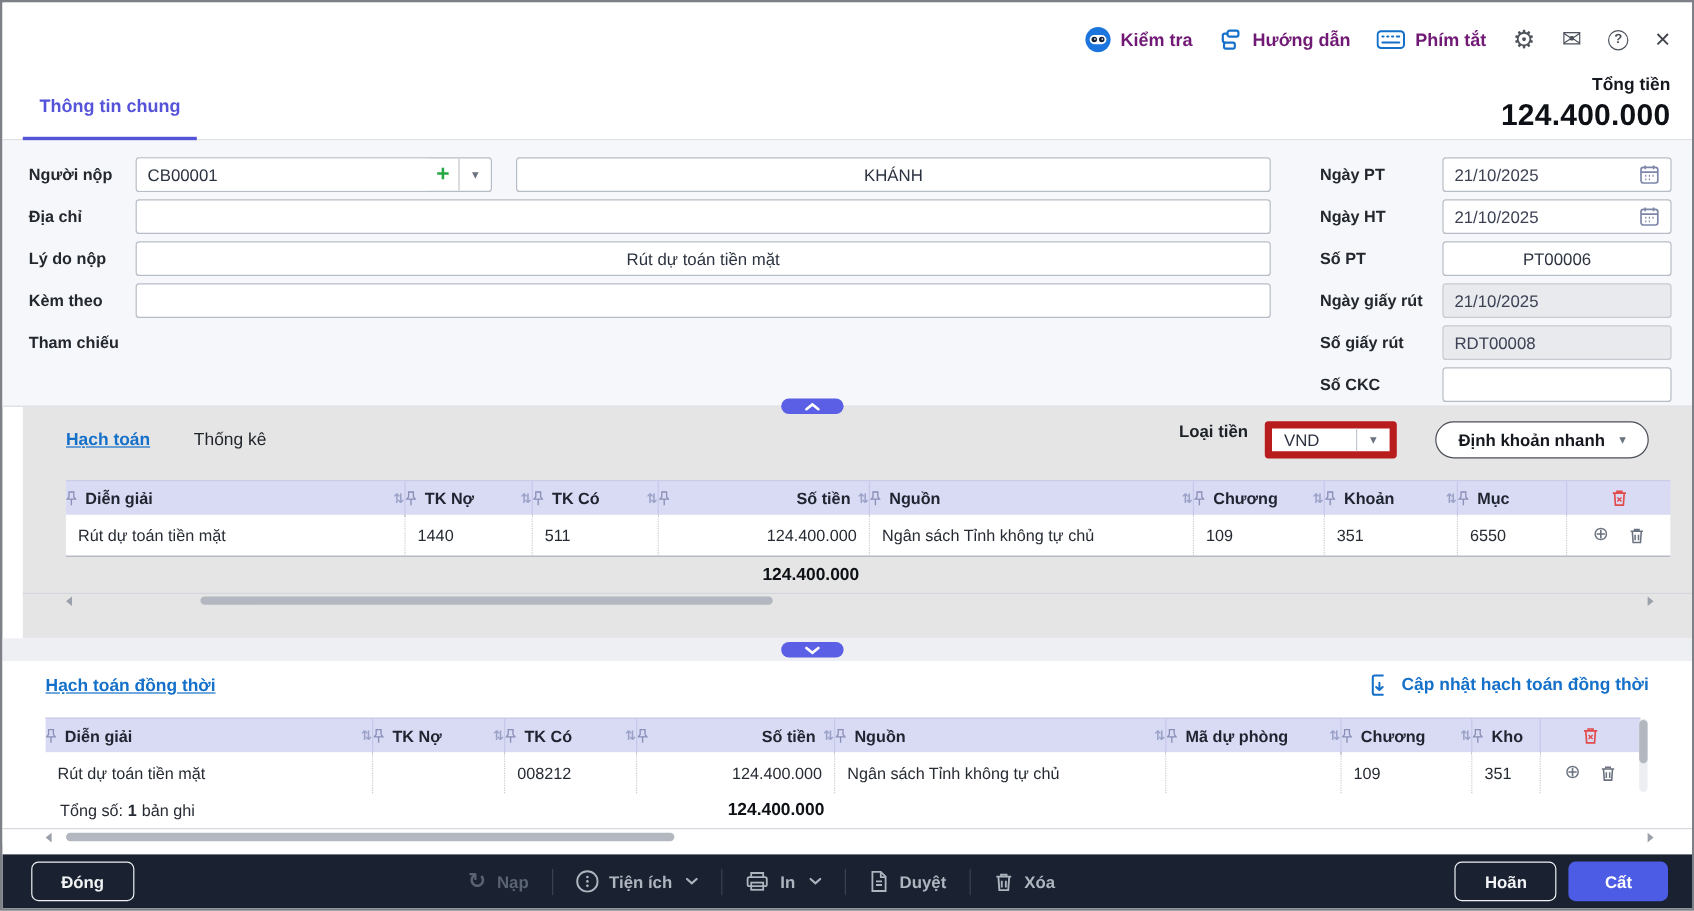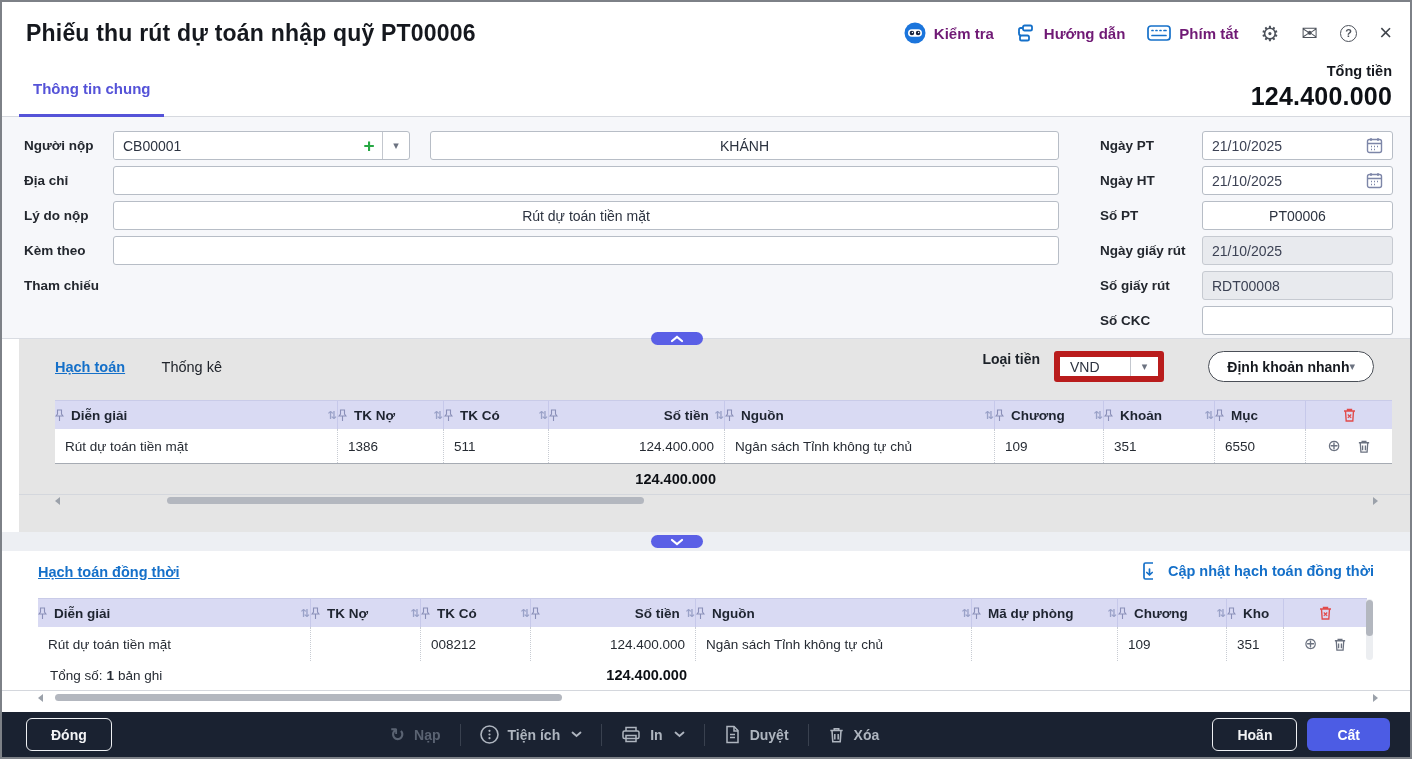--- a/index.html
+++ b/index.html
@@ -49,21 +49,21 @@
   .acctbar { position:absolute; top:12px; left:0; right:0; height:34px; }
   .seclink { font-size:14.5px; font-weight:700; color:#1570c9; text-decoration:underline; cursor:pointer; }
   .sectab2 { font-size:14.5px; color:#20242b; margin-left:32px; cursor:pointer; }
   .acct-left { position:absolute; left:36px; top:7px; }
   .currency-wrap { position:absolute; right:246px; top:0; display:flex; align-items:flex-start; gap:14px; }
   .currency-label { font-size:14px; font-weight:700; color:#1c2128; }
   .select { width:110px; height:31px; border:6px solid #b91c1c; border-radius:3px; background:#fff; display:flex; cursor:pointer; }
   .select .sval { flex:1; display:flex; align-items:center; padding:0 10px; font-size:14px; color:#2c3340; }
   .select .sarr { width:28px; border-left:1px solid #c3c7ce; display:flex; align-items:center; justify-content:center; color:#6b7280; font-size:11px; }
   .quick-btn { position:absolute; right:36px; top:0; height:31px; padding:0 18px; border:1px solid #4a4f57; border-radius:16px;
-               background:#fff; display:flex; align-items:center; font-size:14px; font-weight:700; color:#15181e; cursor:pointer; }
+               background:#fff; display:flex; align-items:center; gap:12px; font-size:14px; font-weight:700; color:#15181e; cursor:pointer; }
   .quick-btn .qarr { color:#6b7280; font-size:11px; }
 
   
   .grid { position:absolute; left:36px; }
   .thead { display:flex; height:29px; background:#d9daf3; border-top:1px solid #c9cbe8; }
   .th { display:flex; align-items:center; padding:0 0; font-size:13.5px; font-weight:700; color:#1e2430; overflow:hidden; white-space:nowrap; cursor:pointer; }
   .th + .th, .th.act { border-left:1px solid #c6c8ea; }
   .pin { margin-right:7px; display:flex; flex:none; }
   .sort { margin-left:auto; font-size:11px; color:#9aa2c8; padding-left:6px; }
   .th.num .thl { margin-left:auto; }
@@ -117,21 +117,20 @@
   .tb-save { height:33px; padding:0 30px; border:none; border-radius:6px; background:#4c5ce4; color:#fff;
              font-size:14px; font-weight:700; font-family:inherit; cursor:pointer; }
   svg { display:block; }
 </style>
 </head>
 <body>
 
 <div class="win">
 
   <div class="titlebar">
-    <div class="page-title">Phiếu thu rút dự toán nhập quỹ PT00006</div>
     <div class="top-actions">
       <div class="top-link">
         <span>
           <svg width="22" height="22" viewBox="0 0 22 22">
               <circle cx="11" cy="11" r="10.5" fill="#1b75dc"></circle>
               <rect x="4" y="7.2" width="14" height="7.6" rx="3.8" fill="#fff"></rect>
               <circle cx="7.9" cy="11" r="2.3" fill="#14203a"></circle>
               <circle cx="14.1" cy="11" r="2.3" fill="#14203a"></circle>
               <circle cx="8.4" cy="10.5" r="0.7" fill="#fff"></circle>
               <circle cx="14.6" cy="10.5" r="0.7" fill="#fff"></circle>
@@ -346,21 +345,21 @@
           </div>
         <div class="th t1ca act">
             <svg width="15" height="16" viewBox="0 0 15 16" fill="none" stroke="#e14b4b" stroke-width="1.4">
               <path d="M2 4h11M5.5 4V2.5h4V4M3.5 4l.7 10h6.6l.7-10"></path>
               <path d="M5.8 7.5l3.4 3.4M9.2 7.5l-3.4 3.4" stroke-width="1.2"></path>
             </svg>
           </div>
       </div>
       <div class="trow" style="height:35px;">
         <div class="td t1c0">Rút dự toán tiền mặt</div>
-        <div class="td t1c1">1386</div>
+        <div class="td t1c1">1440</div>
         <div class="td t1c2">511</div>
         <div class="td t1c3 num">124.400.000</div>
         <div class="td t1c4">Ngân sách Tỉnh không tự chủ</div>
         <div class="td t1c5">109</div>
         <div class="td t1c6">351</div>
         <div class="td t1c7">6550</div>
         <div class="td t1ca act">
           <span class="plus-circle">⊕</span>
           <span>
               <svg width="14" height="15" viewBox="0 0 15 16" fill="none" stroke="#6b7280" stroke-width="1.4">

